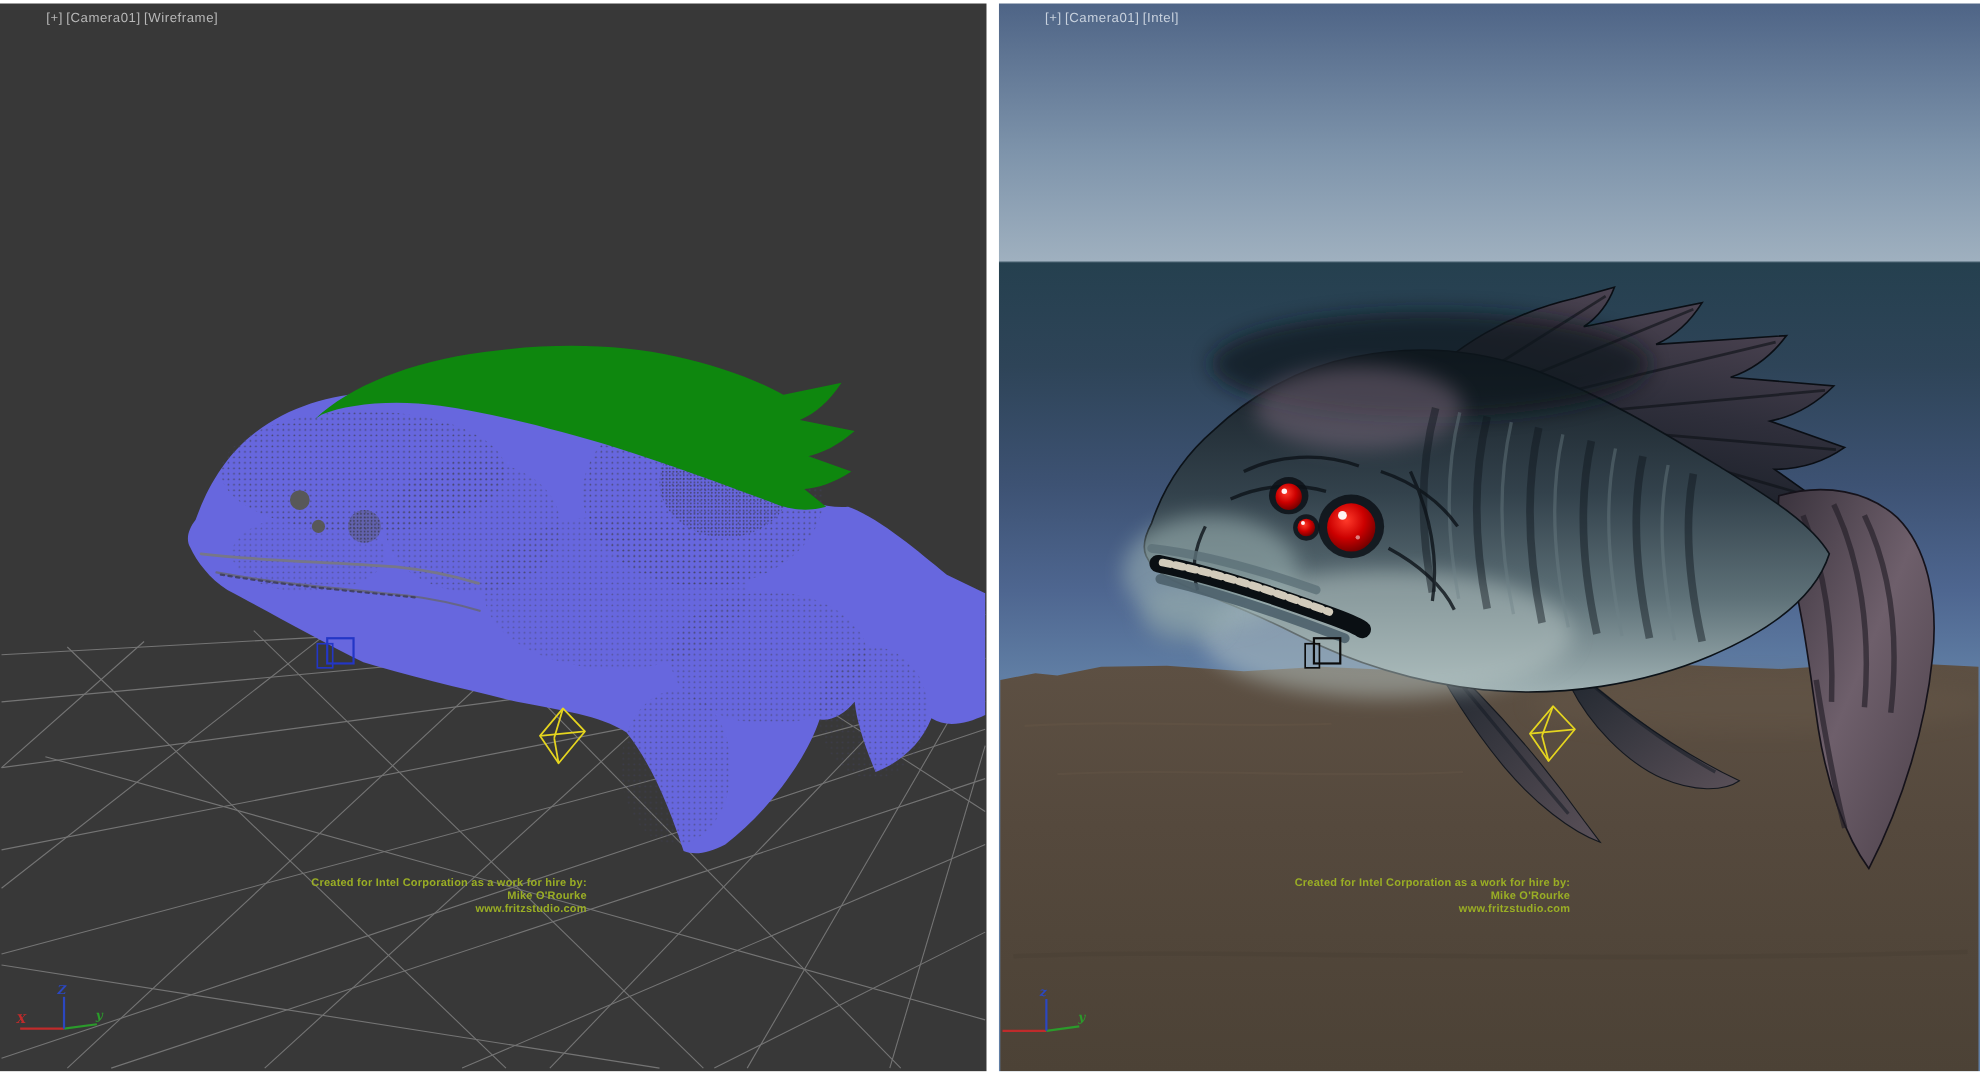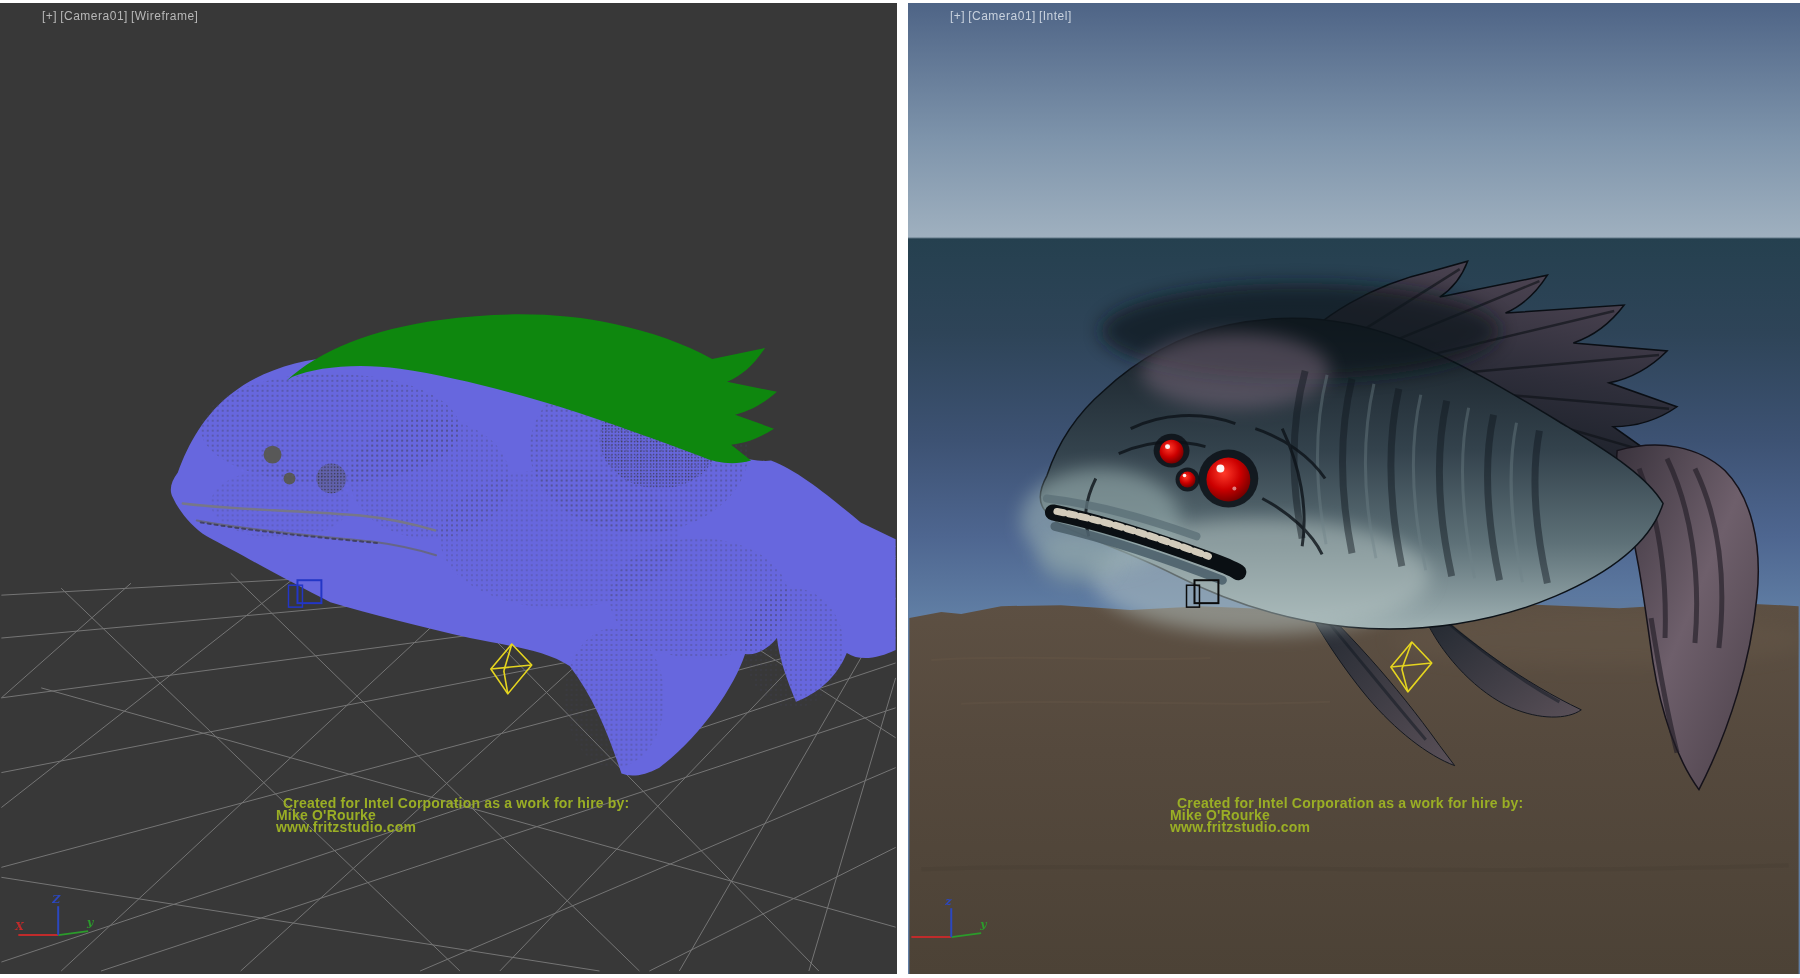--- a/index.html
+++ b/index.html
@@ -10,22 +10,22 @@
   #vp-right{left:908px;width:892px;
     background:linear-gradient(to bottom,
       #4e6486 0%, #7e94ab 14%, #9fb0bf 24.1%,
       #25404f 24.3%, #2e4458 34%, #3d5273 45%, #4e6690 55%, #607ea4 63%, #607ea4 100%);}
   .vp-label{position:absolute;top:6px;left:10px;font-size:12px;letter-spacing:.5px;
     user-select:none;white-space:nowrap;margin-left:32px;}
   #vp-left .vp-label{color:#b8b8b8;}
   #vp-right .vp-label{color:#c9d2de;}
   .vp-label span{margin-right:3px;cursor:pointer;}
   svg{position:absolute;top:0;left:0;display:block;}
-  .credit{position:absolute;font-size:14px;font-weight:bold;line-height:12px;
-    color:#9aae25;letter-spacing:.2px;white-space:nowrap;}
+  .credit{position:absolute;font-size:10px;font-weight:bold;line-height:12px;
+    color:#9aae25;letter-spacing:.2px;white-space:nowrap;text-align:right;}
   #vp-left .credit{left:276px;top:794px;}
   #vp-right .credit{left:262px;top:794px;}
   .credit .l1{padding-left:7px;}
   .axis-text{font-size:11px;font-style:italic;font-weight:bold;font-family:"DejaVu Serif",serif;}
 </style>
 </head>
 <body>
 
 <div id="stage">
 

